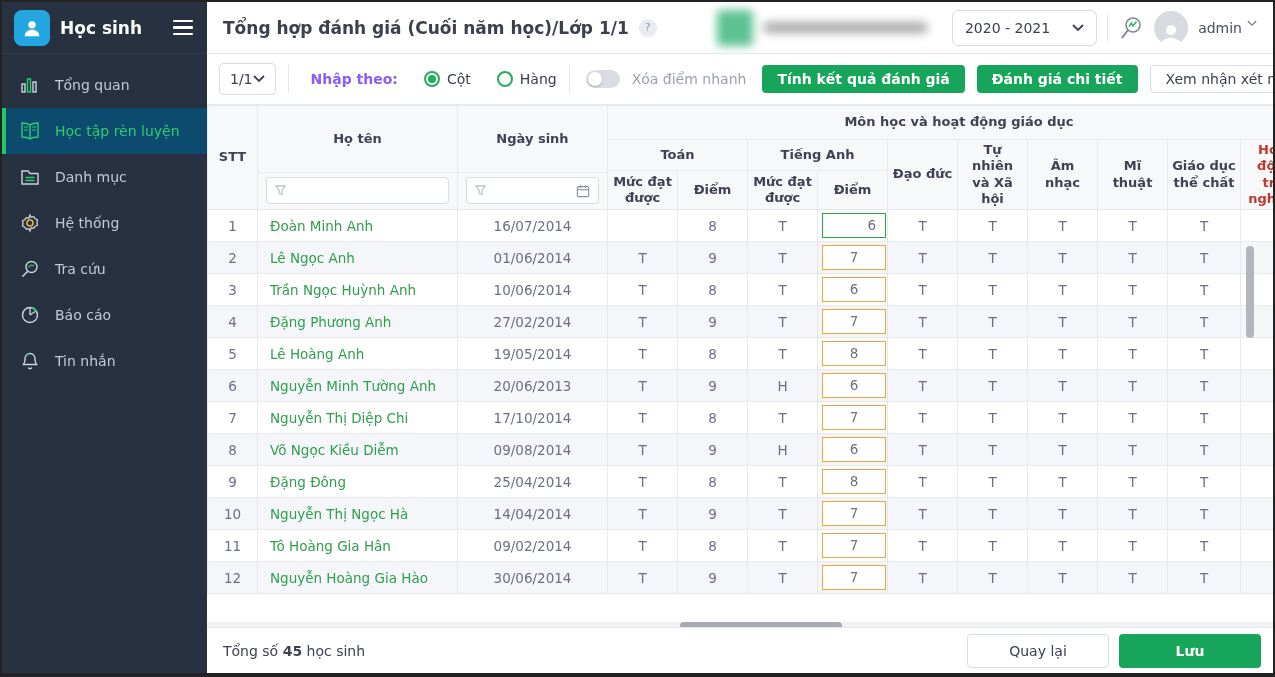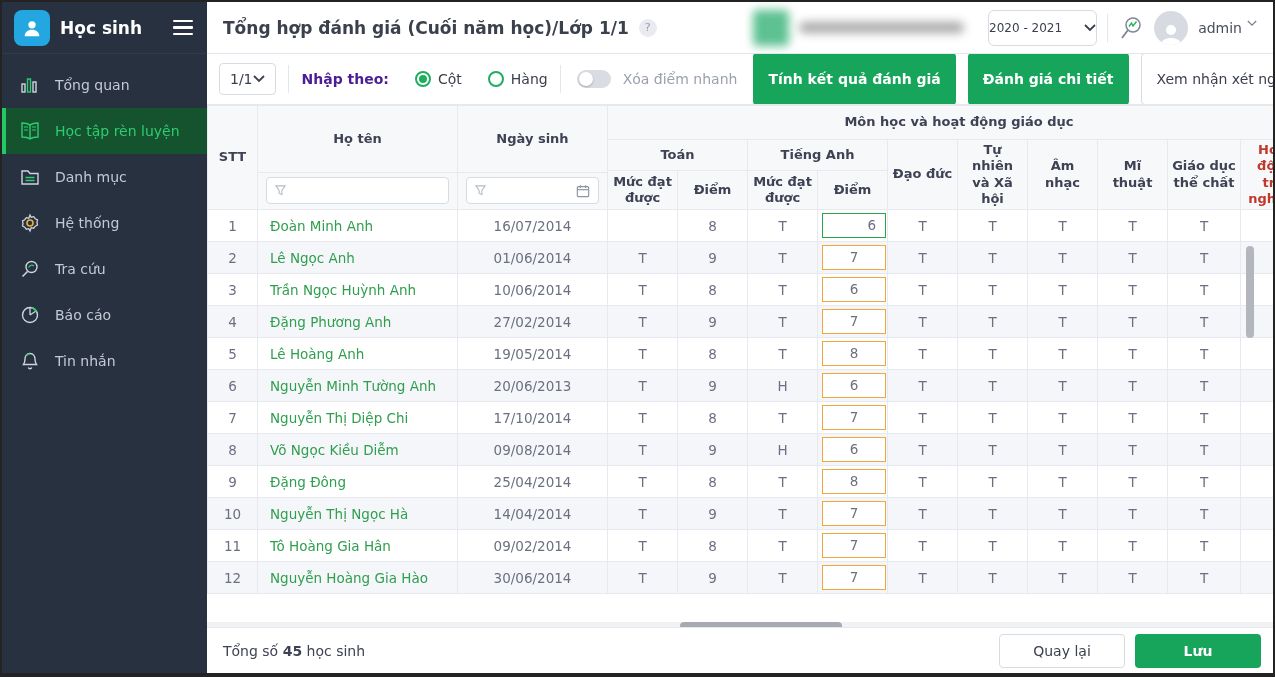--- a/index.html
+++ b/index.html
@@ -9,47 +9,47 @@
   
   .sidebar { flex:0 0 205px; width:205px; background:#28313f; color:#c3cad5; display:flex; flex-direction:column; }
   .logo-row { height:52px; display:flex; align-items:center; padding:0 14px 0 12px; gap:10px; border-bottom:1px solid rgba(255,255,255,.05); }
   .logo-sq { width:36px; height:36px; background:#23a7e0; border-radius:8px; display:flex; align-items:center; justify-content:center; flex:0 0 36px; }
   .app-title { color:#fff; font-size:17px; font-weight:bold; flex:1; }
   .hamburger { width:20px; display:flex; flex-direction:column; gap:4px; cursor:pointer; }
   .hamburger div { height:2.5px; background:#fff; border-radius:1px; }
   .nav { padding-top:8px; }
   .nav-item { height:46px; display:flex; align-items:center; gap:13px; padding:0 14px 0 12px; font-size:14px; border-left:4px solid transparent; cursor:pointer; }
   .nav-item .nicon { width:24px; display:flex; justify-content:center; flex:0 0 24px; }
-  .nav-item.active { background:#14532d; border-left-color:#24c766; color:#2ecc71; }
+  .nav-item.active { background:#0c4a6e; border-left-color:#24c766; color:#2ecc71; }
 
   
   .main { flex:1; display:flex; flex-direction:column; min-width:0; }
 
   .titlebar { height:52px; flex:0 0 52px; border-bottom:1px solid #e5e7ec; display:flex; align-items:center; padding:0 16px 0 16px; gap:10px; background:#fff; }
   .page-title { font-size:17px; font-weight:600; color:#3b404d; margin:0; white-space:nowrap; }
   .help-badge { width:18px; height:18px; border-radius:50%; background:#e9ebf0; color:#9aa1ad; font-size:11px; display:flex; align-items:center; justify-content:center; cursor:pointer; flex:0 0 18px; }
   .school-blur { display:flex; align-items:center; gap:10px; filter:blur(5px); opacity:.8; margin-left:auto; margin-right:14px; }
   .school-blur .blur-logo { width:36px; height:36px; background:#35b277; border-radius:4px; }
   .school-blur .blur-text { width:165px; height:11px; background:#939393; border-radius:6px; }
-  .year-select { height:36px; border:1px solid #d7dbe2; border-radius:6px; padding:0 0; display:flex; align-items:center; gap:22px; font-size:12px; color:#3b404d; cursor:pointer; background:#fff; }
+  .year-select { height:36px; border:1px solid #d7dbe2; border-radius:6px; padding:0 12px; display:flex; align-items:center; gap:22px; font-size:14px; color:#3b404d; cursor:pointer; background:#fff; }
   .vdiv { width:1px; height:28px; background:#e3e6ea; flex:0 0 1px; }
   .avatar { width:34px; height:34px; border-radius:50%; background:#d7dae0; display:flex; align-items:flex-end; justify-content:center; overflow:hidden; cursor:pointer; flex:0 0 34px; }
   .user-menu { display:flex; gap:5px; font-size:14px; color:#4a4f5c; cursor:pointer; }
 
   
   .toolbar { height:51px; flex:0 0 51px; border-bottom:1px solid #e5e7ec; display:flex; align-items:center; padding:0 0 0 12px; gap:12px; background:#fff; white-space:nowrap; overflow:hidden; }
   .class-select { width:100px; height:32px; border:1px solid #d7dbe2; border-radius:4px; padding:0 10px; display:flex; align-items:center; justify-content:space-between; font-size:14px; color:#3b404d; cursor:pointer; }
-  .lbl-bold { font-weight:bold; font-size:14px; color:#4c1d95; margin-left:1px; }
+  .lbl-bold { font-weight:bold; font-size:14px; color:#8b5cf6; margin-left:10px; }
   .radio { display:flex; align-items:center; gap:7px; font-size:14px; color:#3b404d; cursor:pointer; margin-left:14px; }
   .rc { width:16px; height:16px; border-radius:50%; border:2px solid #1fae5e; position:relative; flex:0 0 16px; background:#fff; }
   .rc.checked::after { content:''; position:absolute; inset:2px; background:#1fae5e; border-radius:50%; }
   .toggle { width:34px; height:18px; border-radius:9px; background:#d9dde3; position:relative; cursor:pointer; flex:0 0 34px; margin-left:4px; }
   .toggle .knob { position:absolute; left:2px; top:2px; width:14px; height:14px; border-radius:50%; background:#fff; box-shadow:0 1px 2px rgba(0,0,0,.25); }
   .toggle-label { font-size:14px; color:#9aa1ad; margin-right:4px; }
-  .btn { height:52px; border-radius:4px; font-size:14px; padding:0 15px; border:none; font-family:inherit; cursor:pointer; }
+  .btn { height:28px; border-radius:4px; font-size:14px; padding:0 15px; border:none; font-family:inherit; cursor:pointer; }
   .btn-green { background:#17a55b; color:#fff; font-weight:bold; }
   .btn-outline { background:#fff; border:1px solid #d7dbe2; color:#3b404d; }
 
   
   .table-region { flex:1; position:relative; overflow:hidden; background:#fff; }
   table { border-collapse:collapse; table-layout:fixed; width:1103px; }
   th, td { border:1px solid #e7e9ef; overflow:hidden; }
   thead th { background:#f7f8fa; font-size:13px; color:#3f4254; font-weight:600; text-align:center; padding:2px 4px; line-height:1.25; }
   tr.hr1 th { height:34px; }
   tr.hr2 th { height:31px; }
@@ -64,21 +64,21 @@
   .score-box { width:64px; height:25px; line-height:23px; border:1px solid #f0a63c; background:#fff; display:inline-block; text-align:center; color:#6a7080; }
   .score-box.focused { border:1px solid #28a745; text-align:right; padding-right:9px; width:64px; }
 
   .vscroll { position:absolute; top:141px; right:19px; width:8px; height:92px; background:#b3b6bc; border-radius:4px; }
   .hscroll-track { position:absolute; left:0; right:0; top:517px; height:8px; background:#f1f2f4; }
   .hscroll { position:absolute; left:473px; top:517px; width:162px; height:8px; background:#a7abb1; border-radius:4px; }
 
   
   .footerbar { height:46px; flex:0 0 46px; border-top:1px solid #e5e7ec; display:flex; align-items:center; padding:0 12px 0 16px; gap:10px; background:#fff; }
   .total-text { font-size:14px; color:#3f4254; flex:1; }
-  .footer-btn { width:126px; height:34px; }
+  .footer-btn { width:142px; height:34px; }
 </style>
 </head>
 <body>
 
 <div class="window">
 
   <aside class="sidebar">
     <div class="logo-row">
       <div class="logo-sq">
         <svg width="22" height="22" viewBox="0 0 24 24">

